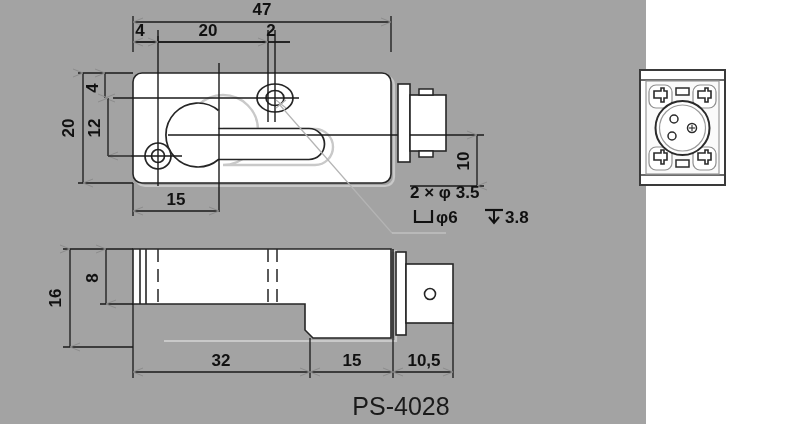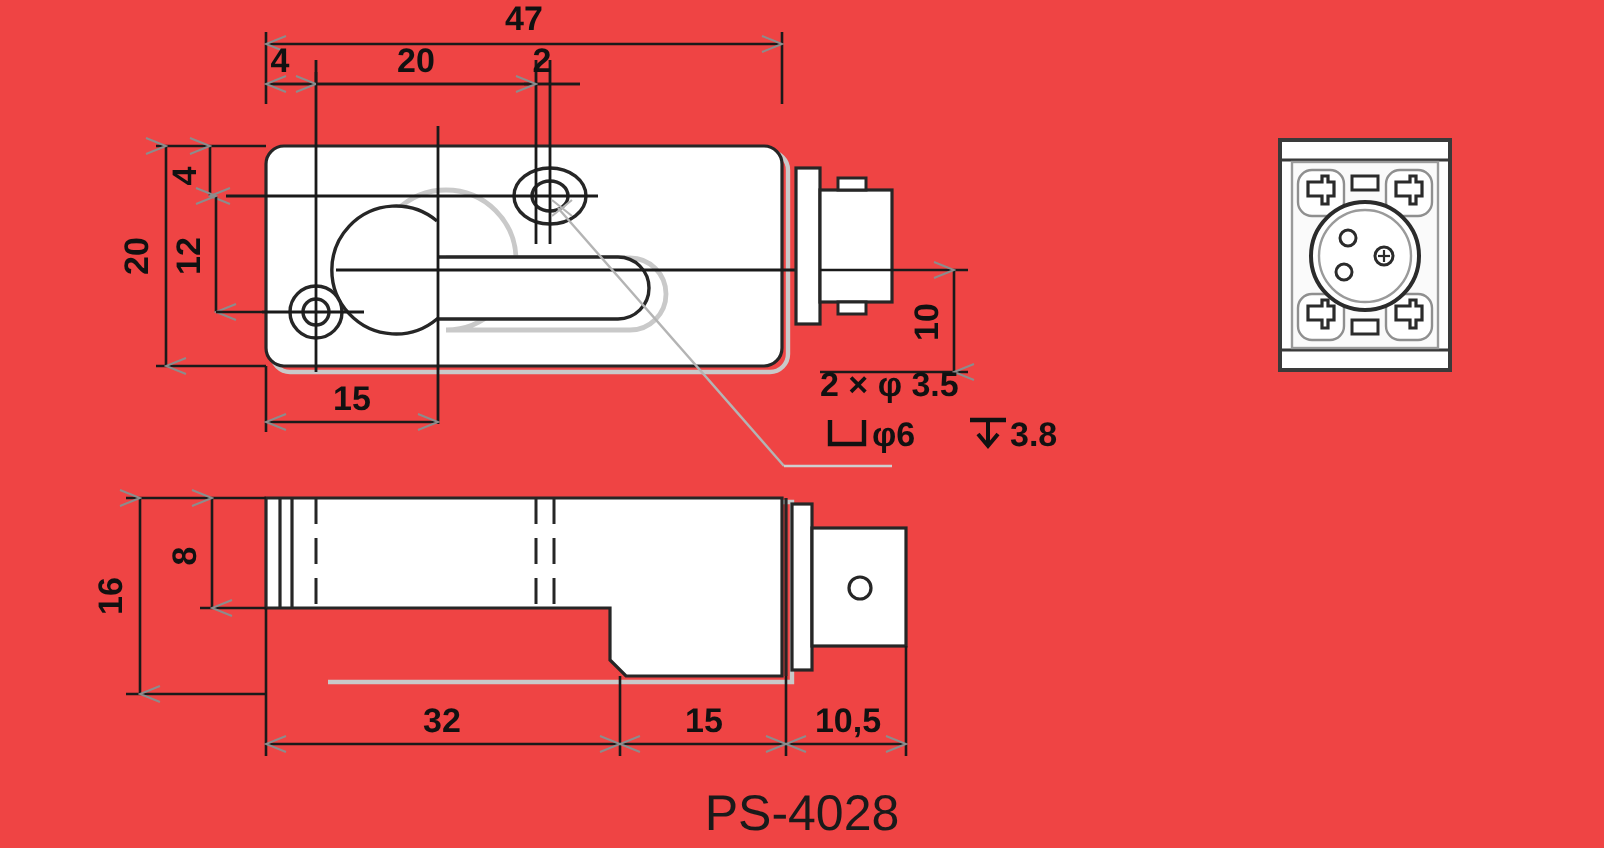--- a/index.html
+++ b/index.html
@@ -1,21 +1,21 @@
 <!DOCTYPE html>
 <html><head>
 <meta charset="utf-8">
 <style>
   html,body{margin:0;padding:0;background:#ffffff;}
   body{
     width:802px;height:424px;overflow:hidden;
     font-family:"Liberation Sans", sans-serif;
     color:#1a1a1a;
   }
-  #stage{position:relative;width:802px;height:424px;background:#ef4444;}
+  #stage{position:relative;width:646px;height:424px;background:#a3a3a3;}
   #stage svg{position:absolute;left:0;top:0;}
   .dimtext{
     font-family:"Liberation Sans", sans-serif;
     font-size:17px;font-weight:700;fill:#111;
   }
   .titletext{
     font-family:"Liberation Sans", sans-serif;
     font-size:25px;font-weight:400;fill:#1a1a1a;
   }
   .notetext{

